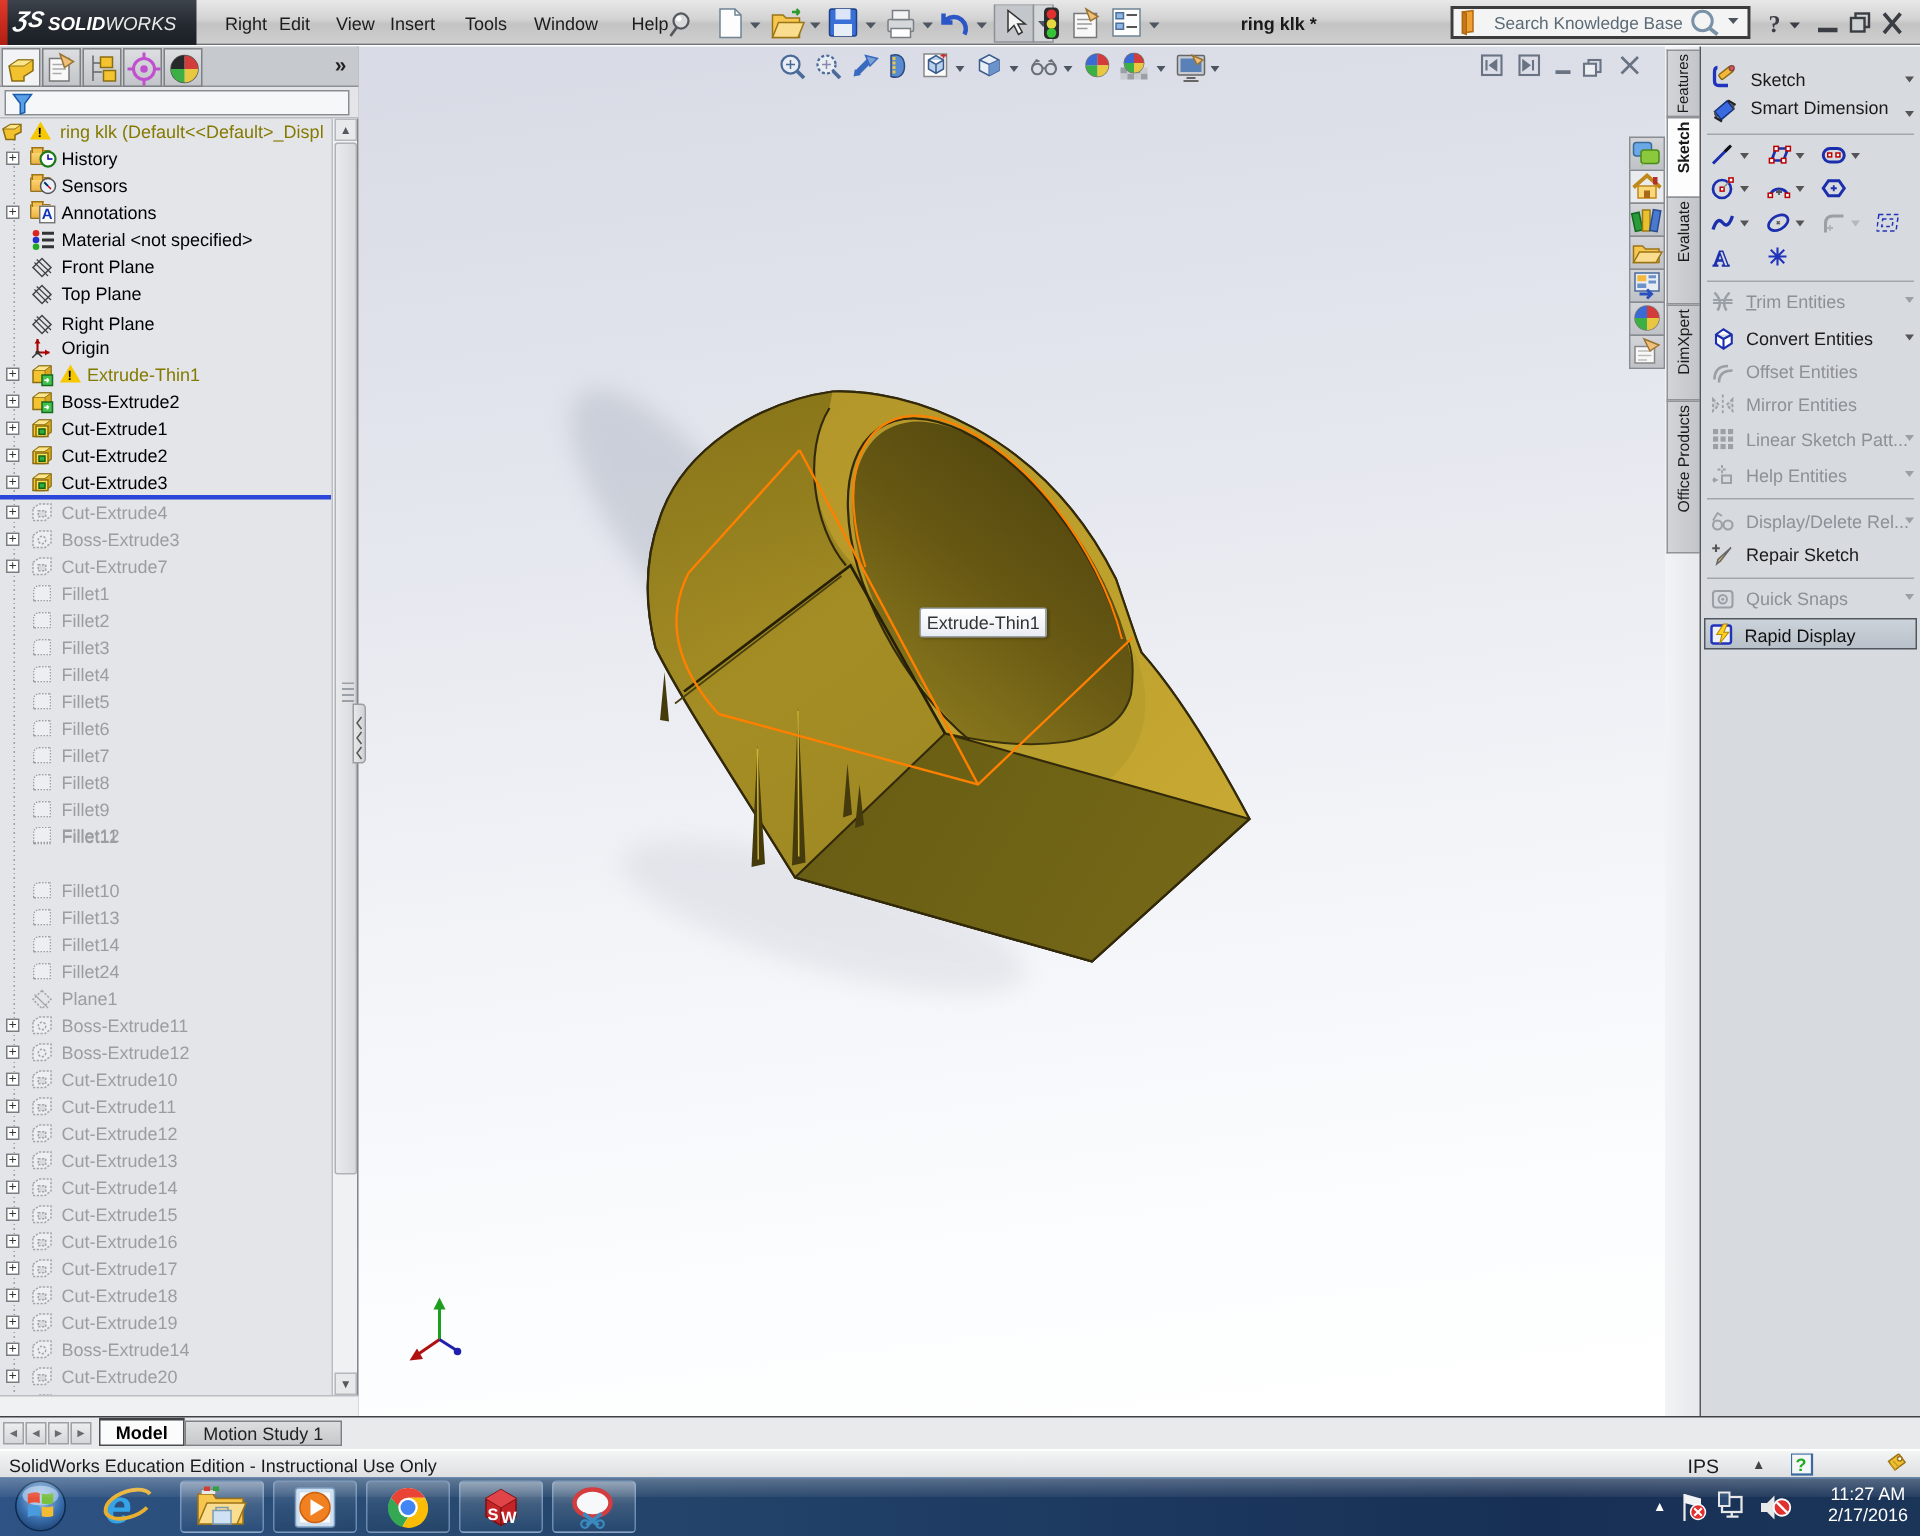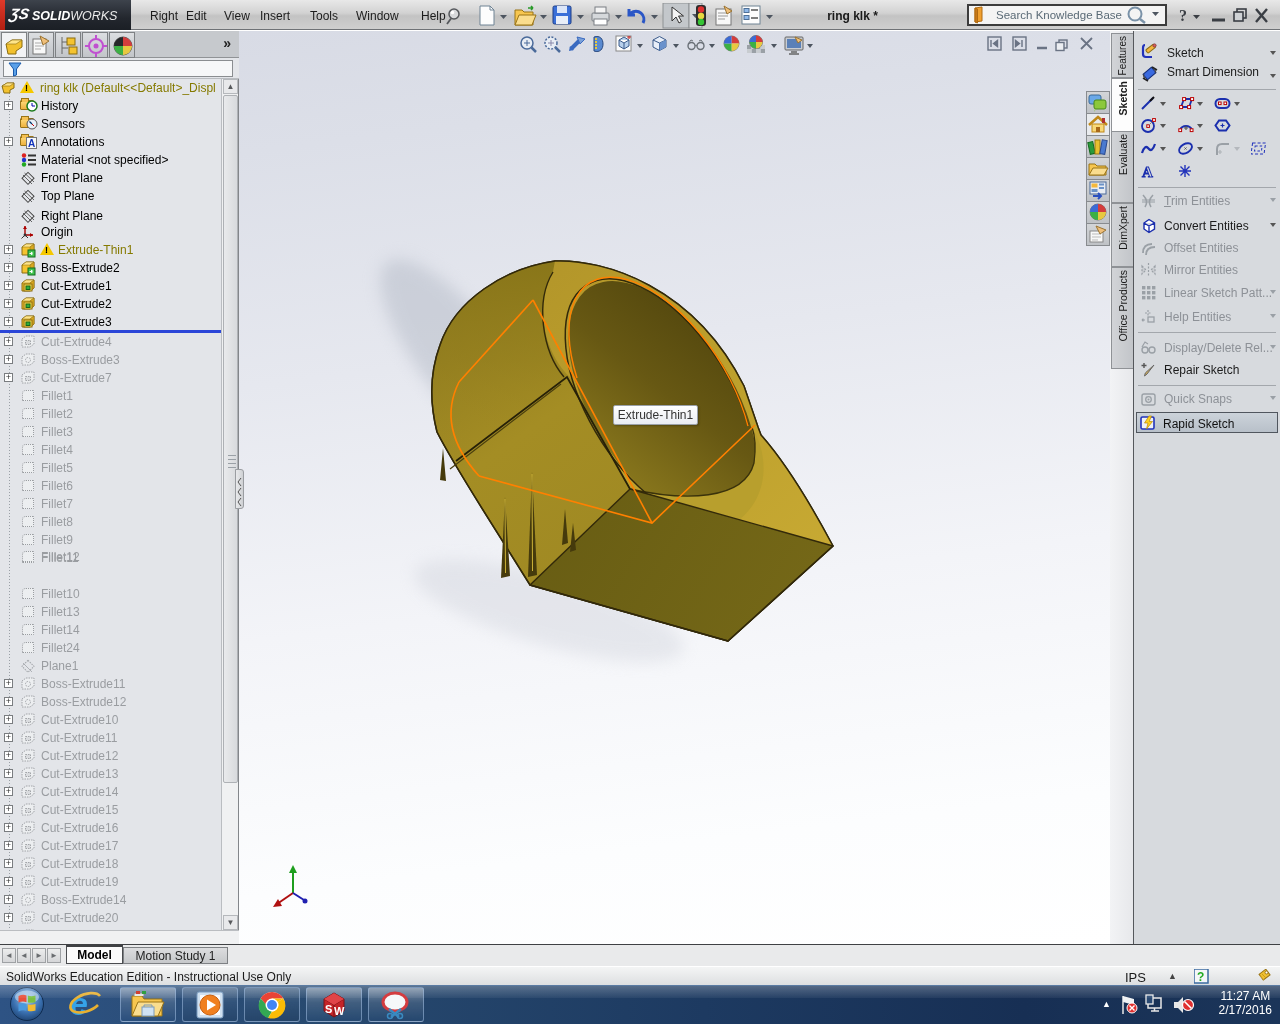--- a/index.html
+++ b/index.html
@@ -985,21 +985,21 @@
           <circle cx="8.5" cy="9.5" r="1" fill="#9aa0a6"></circle>
         </svg>
         <span class="ct" style="">Quick Snaps</span>
         <div class="dd"></div>
       </div>
 <div id="rapid">
         <svg style="position:absolute;left:3px;top:1px" width="18" height="18">
           <rect x="1" y="3" width="13" height="12" rx="1.5" fill="#eef1f5" stroke="#2233bb" stroke-width="1.6"></rect>
           <path d="M9 2 L4.5 9 H8 L6.5 15 L12.5 7.5 H9.2 L11.5 2 Z" fill="#ffd21e" stroke="#b8860b" stroke-width=".7"></path>
         </svg>
-        <span style="position:absolute;left:26px;top:4px;color:#111">Rapid Sketch</span>
+        <span style="position:absolute;left:26px;top:4px;color:#111">Rapid Display</span>
       </div>
 </div>
 </div>
 
 <div id="modeltabs">
   <div class="navbtn" style="left:2px">◄</div>
   <div class="navbtn" style="left:17px">◄</div>
   <div class="navbtn" style="left:32px">►</div>
   <div class="navbtn" style="left:47px">►</div>
   <div id="tabModel">Model</div>

